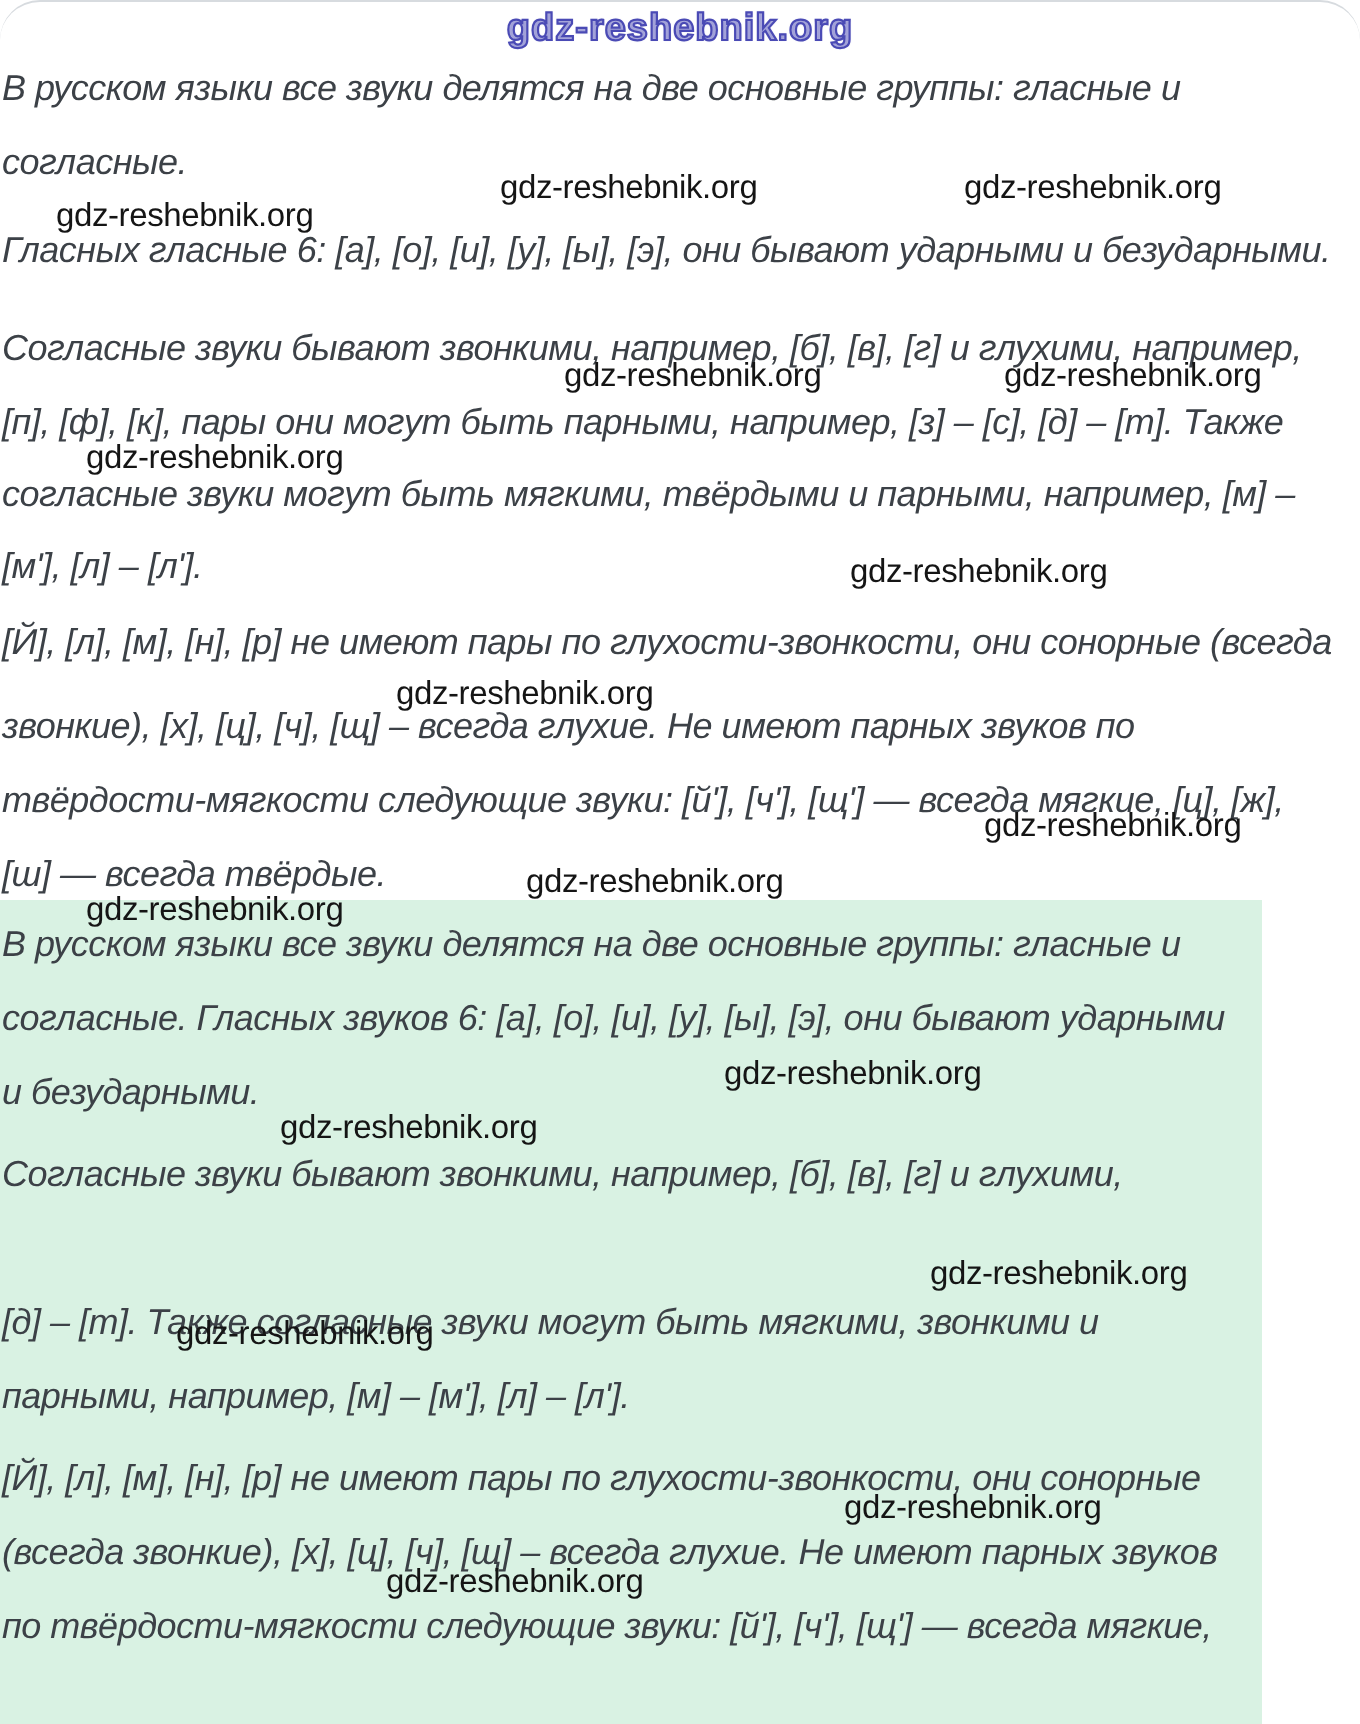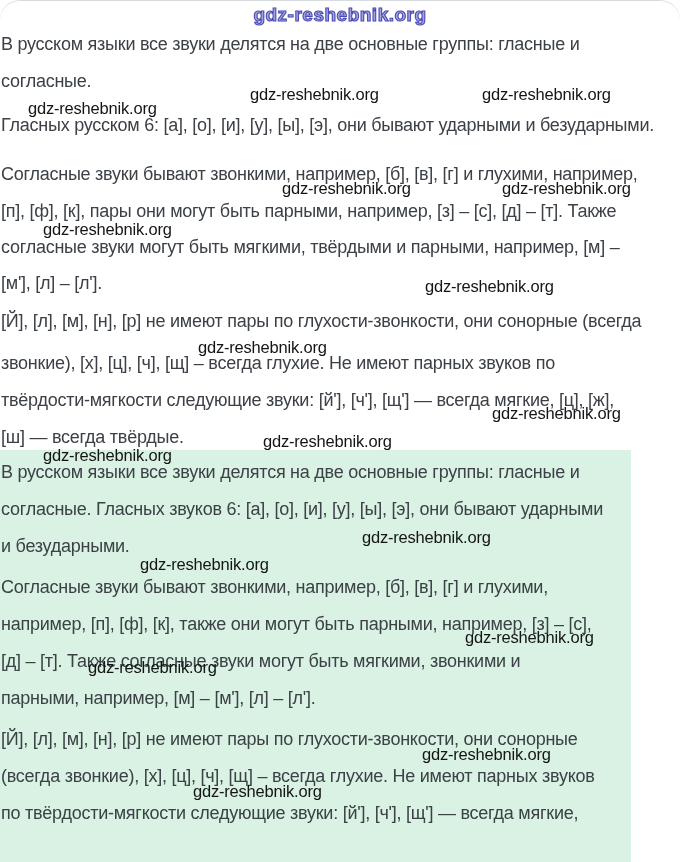--- a/index.html
+++ b/index.html
@@ -22,20 +22,21 @@
     background: #d9f2e3;
   }
   .line {
     position: absolute;
     left: 1px;
     white-space: nowrap;
     font-size: 18px;
     letter-spacing: -0.25px;
     color: #3c4147;
     line-height: 20px;
+    font-style: italic;
   }
   .wm {
     position: absolute;
     white-space: nowrap;
     font-size: 16.5px;
     letter-spacing: -0.2px;
     color: #151515;
     line-height: 18px;
   }
   .wm-outline {
@@ -55,35 +56,34 @@
 <body>
 
 <div class="page">
 
   <div class="green-box"></div>
 
   <div class="wm-outline">gdz-reshebnik.org</div>
 
   <div class="line" style="top:33px">В русском языки все звуки делятся на две основные группы: гласные и</div>
   <div class="line" style="top:70px">согласные.</div>
-  <div class="line" style="top:114px">Гласных русском 6: [а], [о], [и], [у], [ы], [э], они бывают ударными и безударными.</div>
+  <div class="line" style="top:114px">Гласных гласные 6: [а], [о], [и], [у], [ы], [э], они бывают ударными и безударными.</div>
   <div class="line" style="top:163px">Согласные звуки бывают звонкими, например, [б], [в], [г] и глухими, например,</div>
   <div class="line" style="top:200px">[п], [ф], [к], пары они могут быть парными, например, [з] – [с], [д] – [т]. Также</div>
   <div class="line" style="top:236px">согласные звуки могут быть мягкими, твёрдыми и парными, например, [м] –</div>
   <div class="line" style="top:272px">[м'], [л] – [л'].</div>
   <div class="line" style="top:310px">[Й], [л], [м], [н], [р] не имеют пары по глухости-звонкости, они сонорные (всегда</div>
   <div class="line" style="top:389px">твёрдости-мягкости следующие звуки: [й'], [ч'], [щ'] — всегда мягкие, [ц], [ж],</div>
   <div class="line" style="top:352px">звонкие), [х], [ц], [ч], [щ] – всегда глухие. Не имеют парных звуков по</div>
   <div class="line" style="top:426px">[ш] — всегда твёрдые.</div>
 
   <div class="line" style="top:461px">В русском языки все звуки делятся на две основные группы: гласные и</div>
   <div class="line" style="top:498px">согласные. Гласных звуков 6: [а], [о], [и], [у], [ы], [э], они бывают ударными</div>
   <div class="line" style="top:535px">и безударными.</div>
   <div class="line" style="top:576px">Согласные звуки бывают звонкими, например, [б], [в], [г] и глухими,</div>
-  <div class="line" style="top:613px">например, [п], [ф], [к], также они могут быть парными, например, [з] – [с],</div>
   <div class="line" style="top:650px">[д] – [т]. Также согласные звуки могут быть мягкими, звонкими и</div>
   <div class="line" style="top:687px">парными, например, [м] – [м'], [л] – [л'].</div>
   <div class="line" style="top:728px">[Й], [л], [м], [н], [р] не имеют пары по глухости-звонкости, они сонорные</div>
   <div class="line" style="top:765px">(всегда звонкие), [х], [ц], [ч], [щ] – всегда глухие. Не имеют парных звуков</div>
   <div class="line" style="top:802px">по твёрдости-мягкости следующие звуки: [й'], [ч'], [щ'] — всегда мягкие,</div>
 
   <span class="wm" style="left:250px;top:84px">gdz-reshebnik.org</span>
   <span class="wm" style="left:482px;top:84px">gdz-reshebnik.org</span>
   <span class="wm" style="left:28px;top:98px">gdz-reshebnik.org</span>
   <span class="wm" style="left:282px;top:178px">gdz-reshebnik.org</span>

